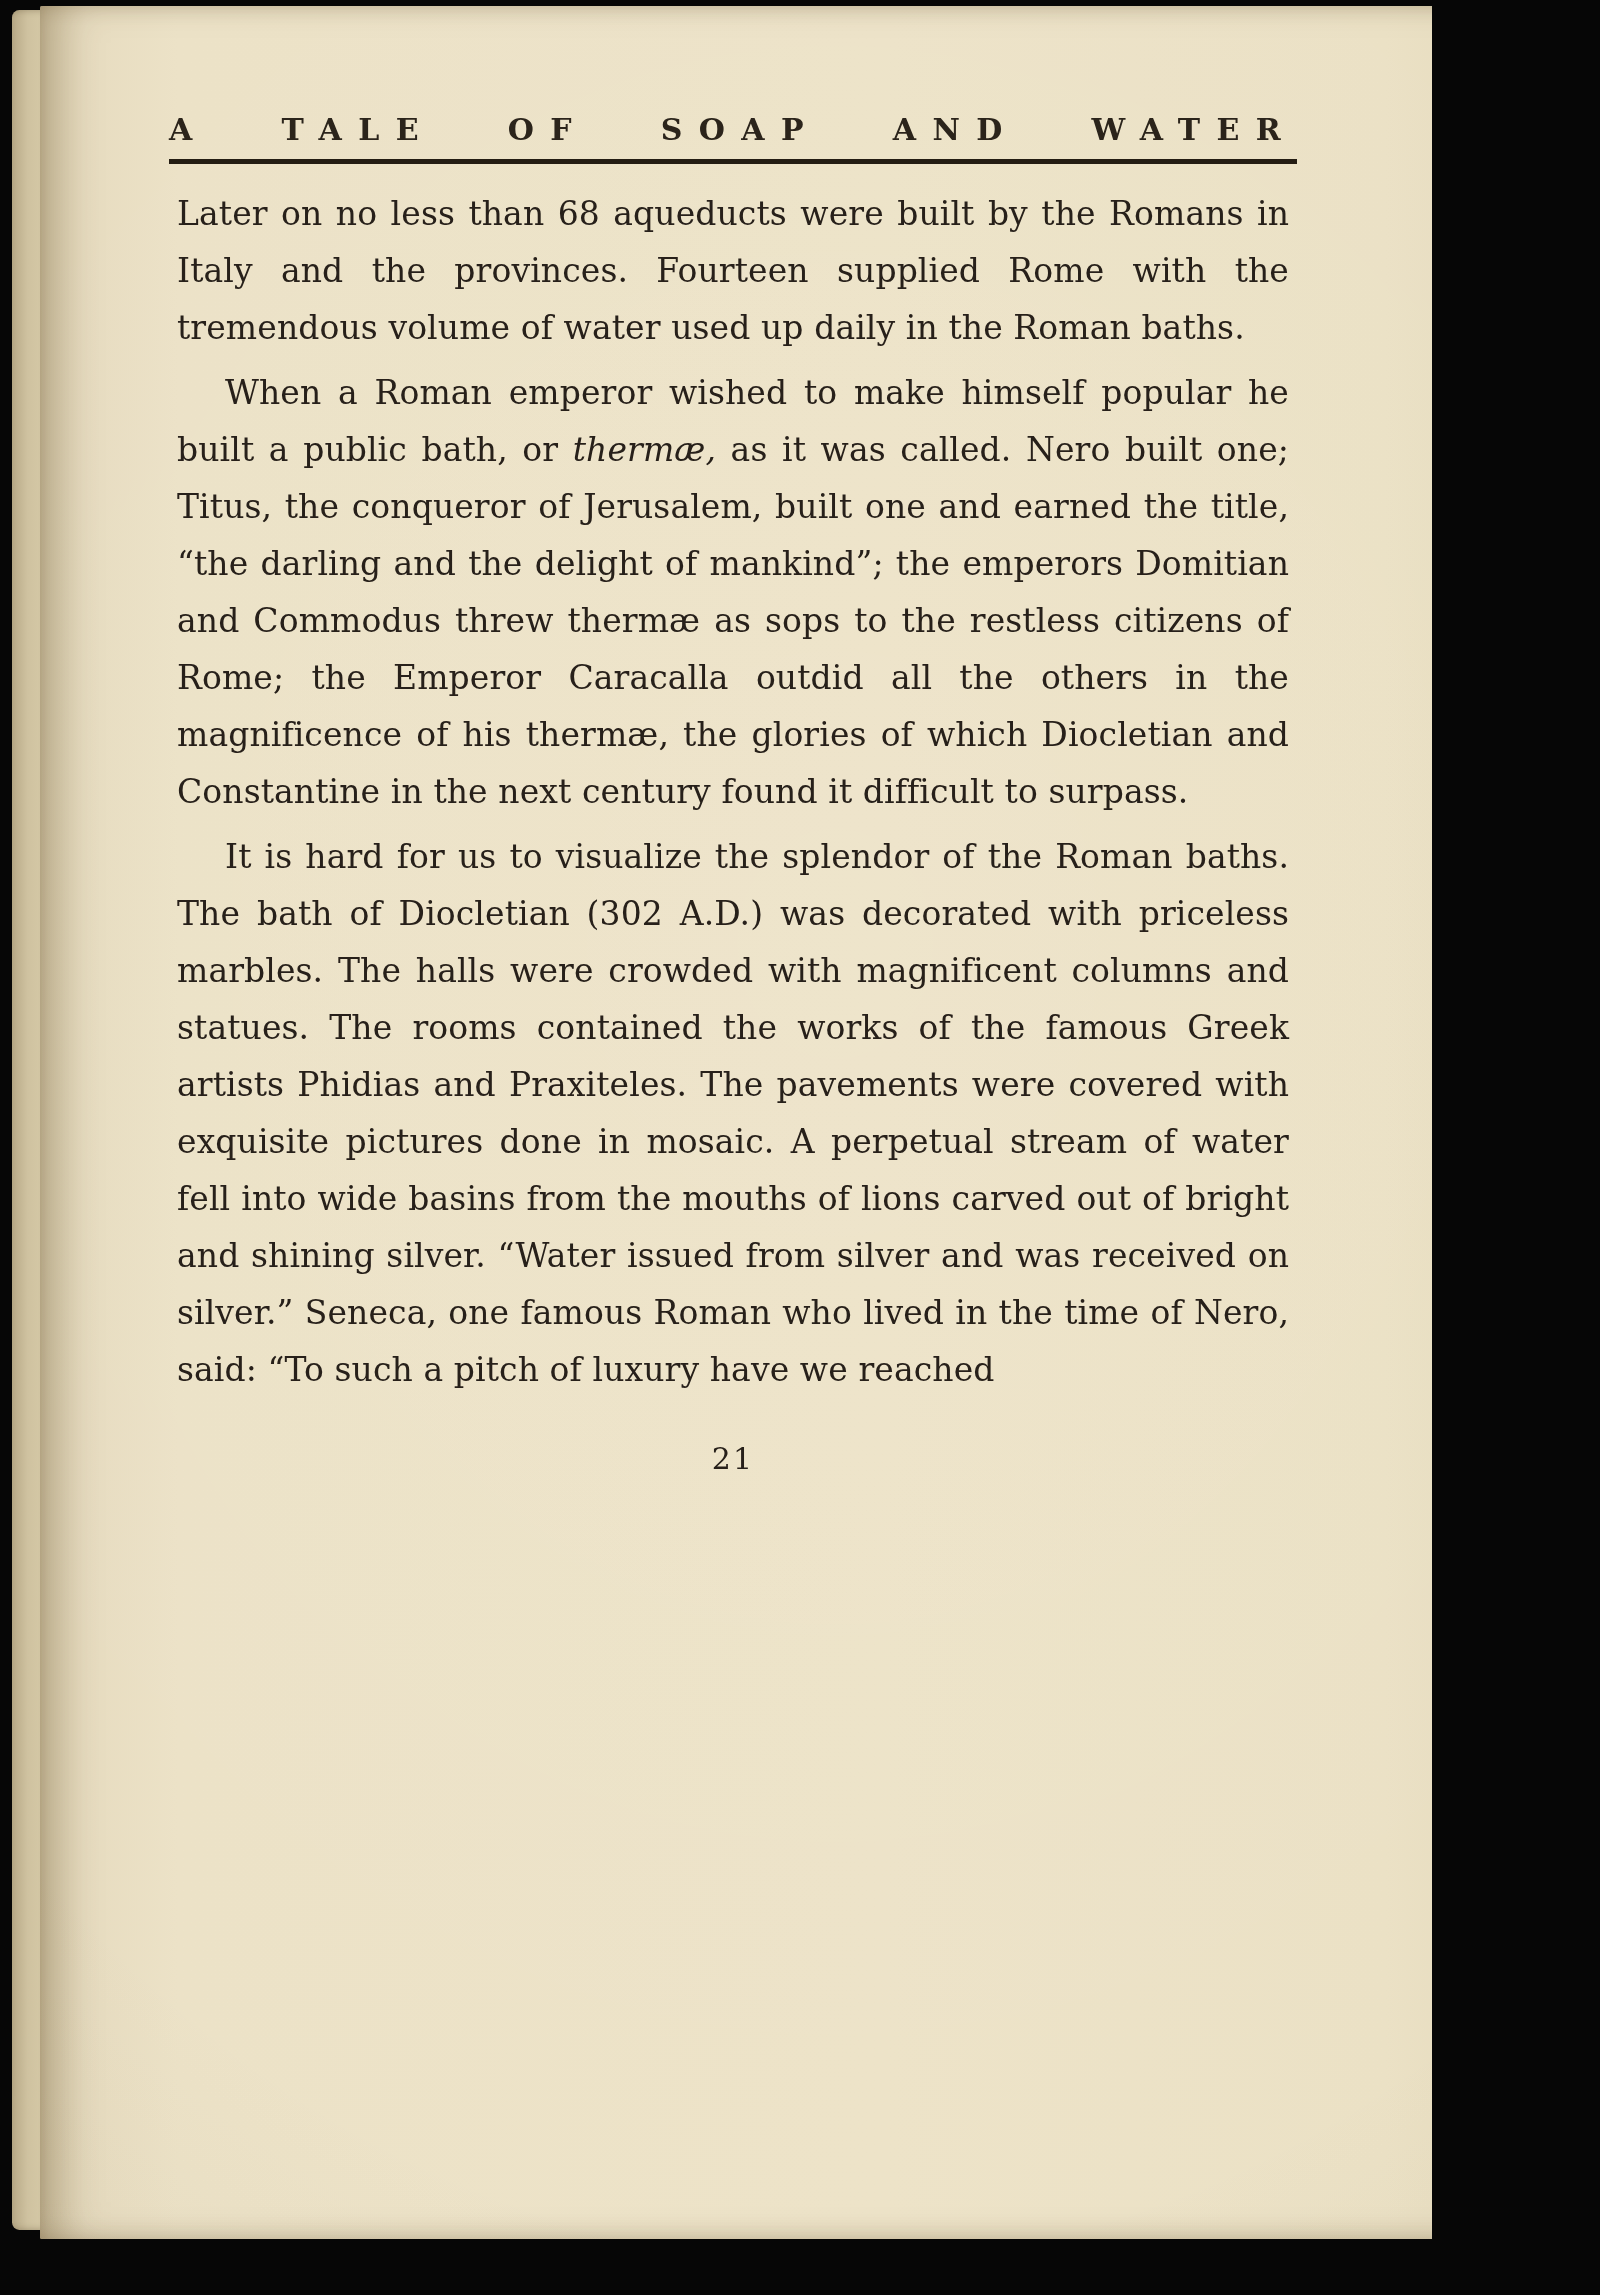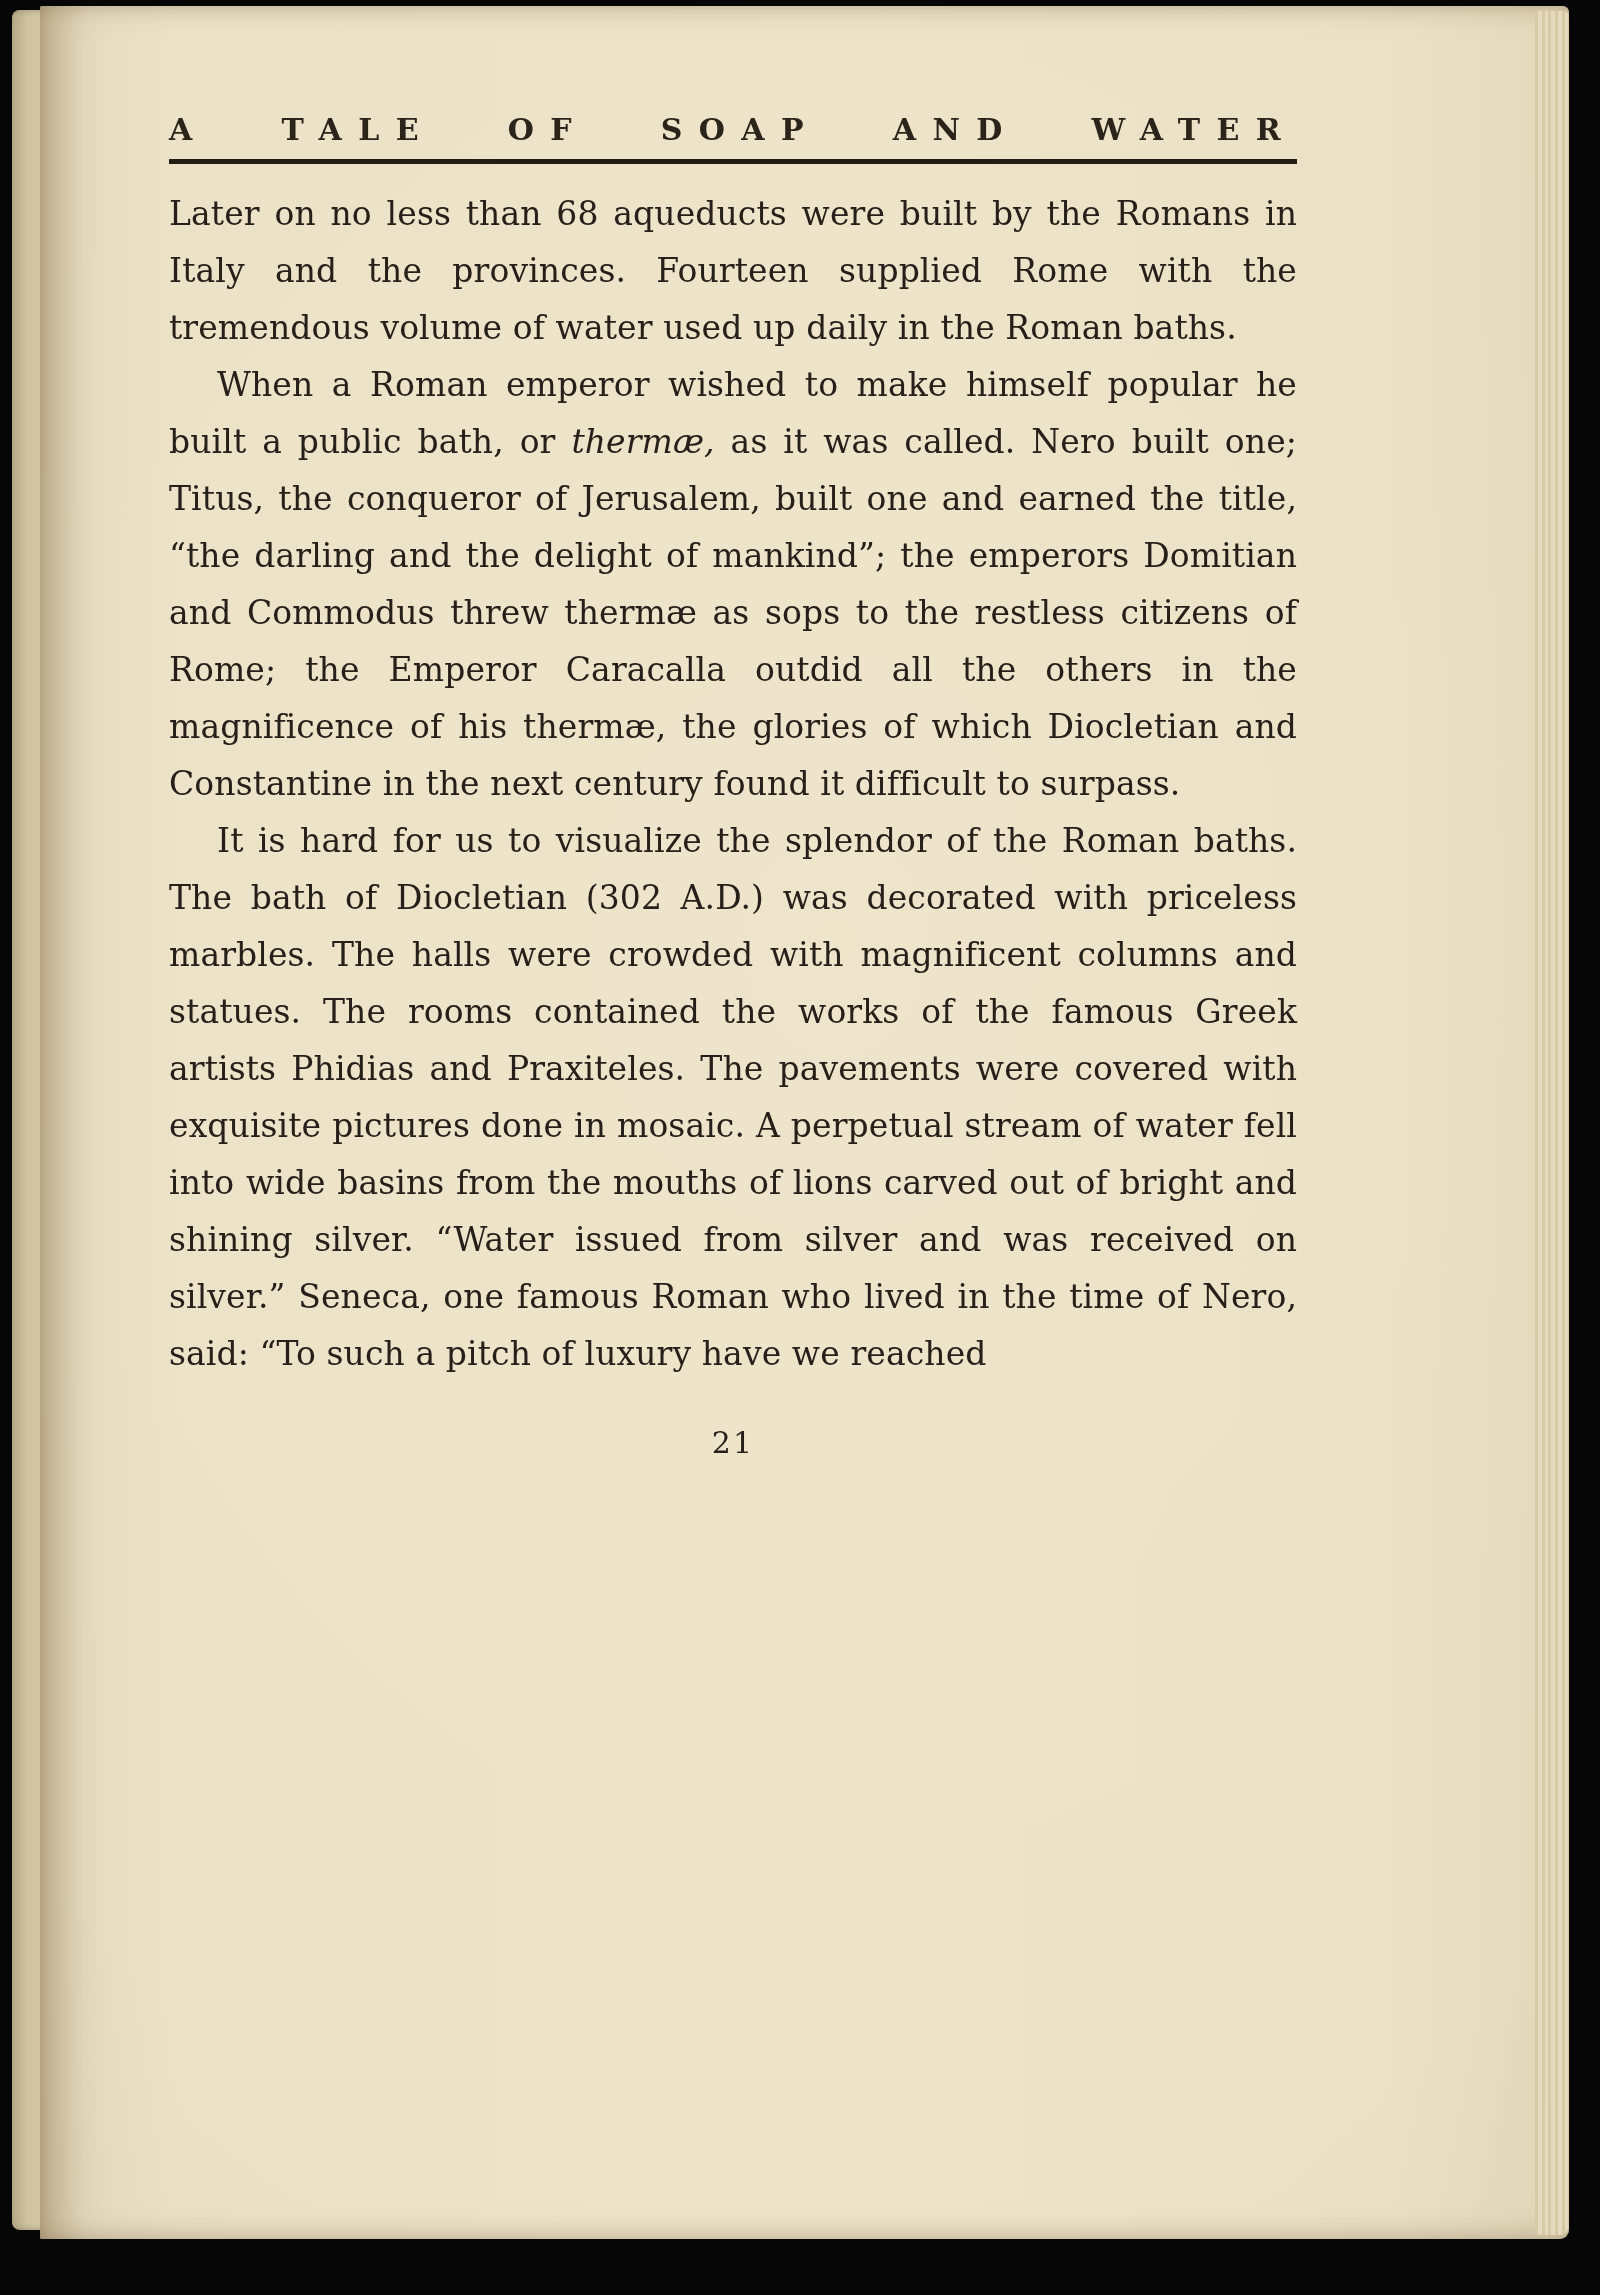--- a/index.html
+++ b/index.html
@@ -2,21 +2,21 @@
 <html style="font-size:12px"><head>
 <meta charset="utf-8">
 <style>
   html, body {
     margin: 0;
     padding: 0;
     background: #060606;
   }
   .scan {
     position: relative;
-    width: 1600px;
+    width: 1432px;
     height: 2295px;
     background: #060606;
     overflow: hidden;
     font-family: "DejaVu Serif", "Liberation Serif", serif;
   }
   
   .under-page {
     position: absolute;
     left: 12px;
     top: 10.4px;
@@ -74,21 +74,21 @@
     text-align: justify;
     text-align-last: justify;
     -moz-text-align-last: justify;
   }
   .header-rule {
     margin-top: 12px;
     height: 4.5px;
     background: #241d13;
   }
   p.par {
-    margin: 0;
+    margin: 8px;
     font-size: 33px;
     line-height: 57px;
     text-align: justify;
     letter-spacing: 0.1px;
   }
   p.par.first {
     margin-top: 21px;
   }
   p.par.indent {
     text-indent: 48px;

